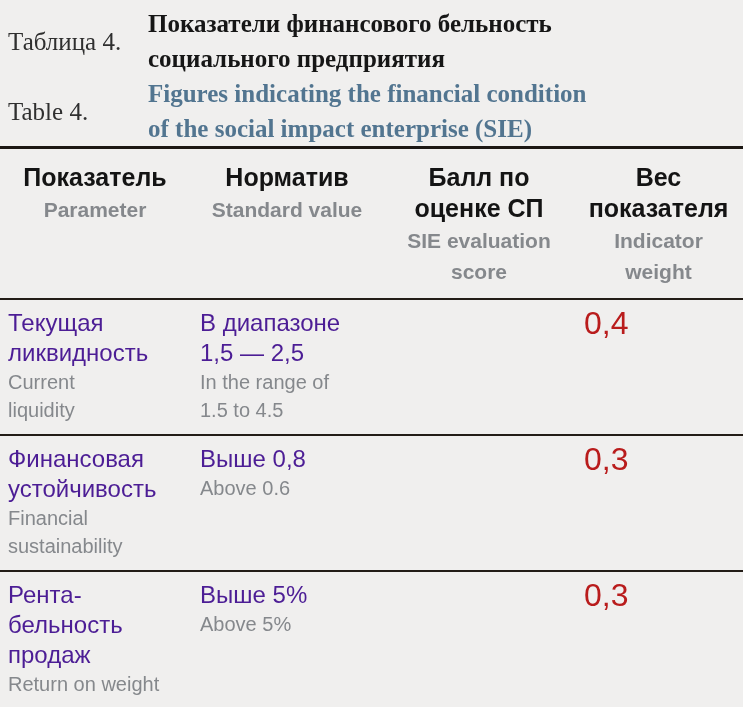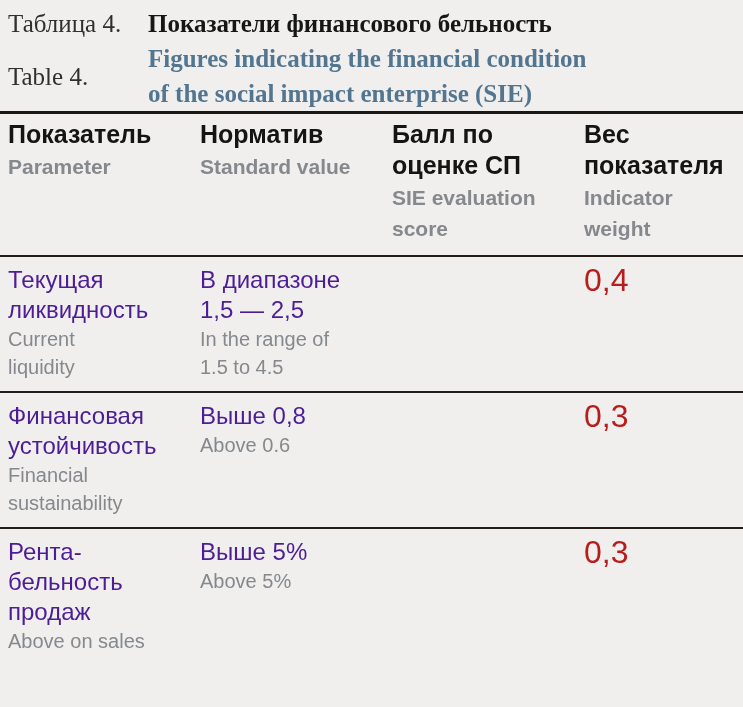--- a/index.html
+++ b/index.html
@@ -118,34 +118,35 @@
     margin: 1px 0 0 0;
   }
   .cell-num {
     font-size: 32px;
     font-weight: 400;
     line-height: 30px;
     color: #b91c1c;
     margin: 0;
   }
 
-  .row-head .cell-pad { padding-top: 5px; padding-bottom: 12px; }
+  .row-head .cell-pad { padding-top: 13px; padding-bottom: 12px; text-align: center; }
   .row-body .cell-pad { padding-top: 8px; padding-bottom: 10px; }
 </style>
 </head>
 <body>
 
 <div class="page">
 
   <div class="caption">
 
     <div class="caption-line">
       <div class="cap-label">Таблица 4.</div>
       <div class="cap-text ru">
         <span class="l1">Показатели финансового бельность</span>
+        <span class="l2">социального предприятия</span>
       </div>
     </div>
 
     <div class="caption-line">
       <div class="cap-label">Table 4.</div>
       <div class="cap-text en">
         <span class="l1">Figures indicating the financial condition</span>
         <span class="l2">of the social impact enterprise (SIE)</span>
       </div>
     </div>
@@ -284,21 +285,21 @@
         <col class="c3">
         <col class="c4">
       </colgroup>
     <tbody>
       <tr class="row-body">
         <td>
           <div class="cell-pad">
             <p class="cell-ru">Рента-</p>
             <p class="cell-ru">бельность</p>
             <p class="cell-ru">продаж</p>
-            <p class="cell-en">Above on sales</p>
+            <p class="cell-en">Return on weight</p>
           </div>
         </td>
         <td>
           <div class="cell-pad">
             <p class="cell-ru">Выше 5%</p>
             <p class="cell-en">Above 5%</p>
           </div>
         </td>
         <td>
           <div class="cell-pad">

